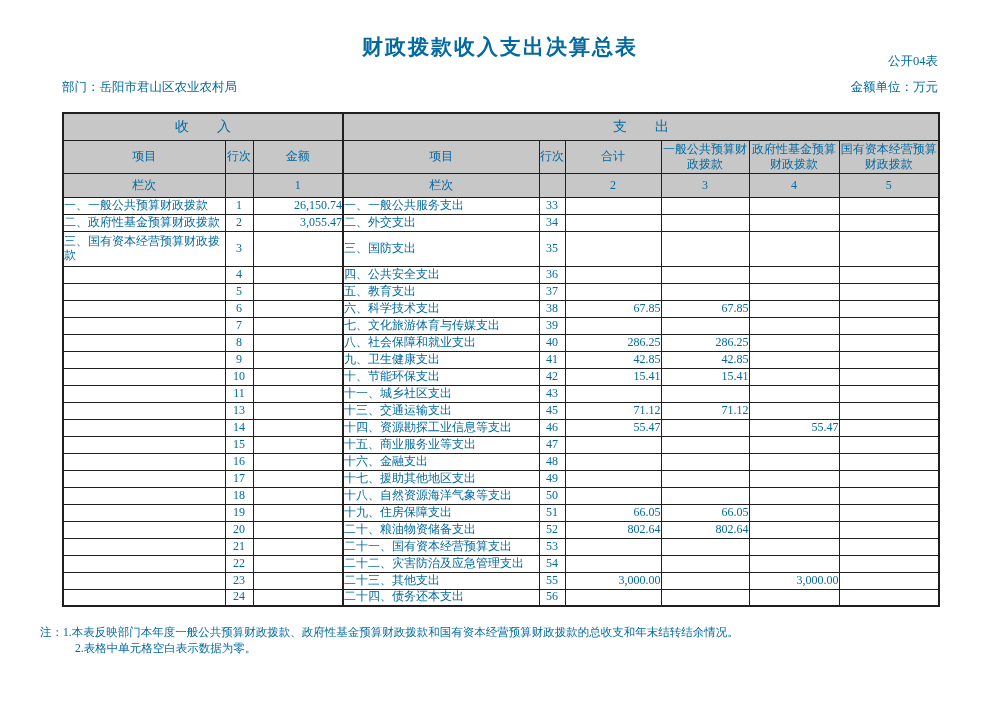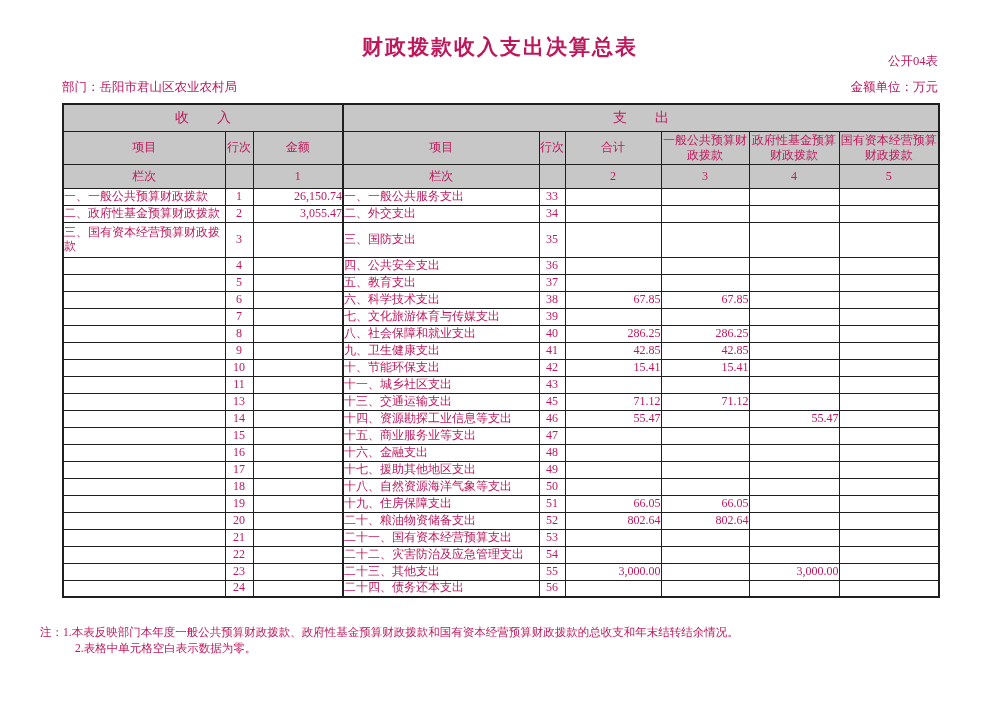--- a/index.html
+++ b/index.html
@@ -2,21 +2,21 @@
 <html><head>
 <meta charset="utf-8">
 <style>
   html, body { margin: 0; padding: 0; background: #ffffff; }
   .page {
     position: relative;
     width: 1000px;
     height: 706px;
     background: #ffffff;
     font-family: "Liberation Serif", "DejaVu Serif", serif;
-    color: #be185d;
+    color: #0369a1;
     overflow: hidden;
   }
   .title {
     position: absolute;
     top: 33px;
     left: 0;
     width: 100%;
     text-align: center;
     font-size: 21px;
     font-weight: bold;
@@ -32,21 +32,21 @@
     position: absolute;
     top: 79px;
     left: 62px;
     width: 876px;
     display: flex;
     justify-content: space-between;
     font-size: 12.5px;
   }
   table.budget {
     position: absolute;
-    top: 103px;
+    top: 112px;
     left: 62px;
     width: 876px;
     border-collapse: collapse;
     table-layout: fixed;
     font-size: 12px;
     border: 2px solid #1f1f1f;
     padding-left: 44px;
   }
   table.budget th, table.budget td {
     border: 1px solid #1f1f1f;

